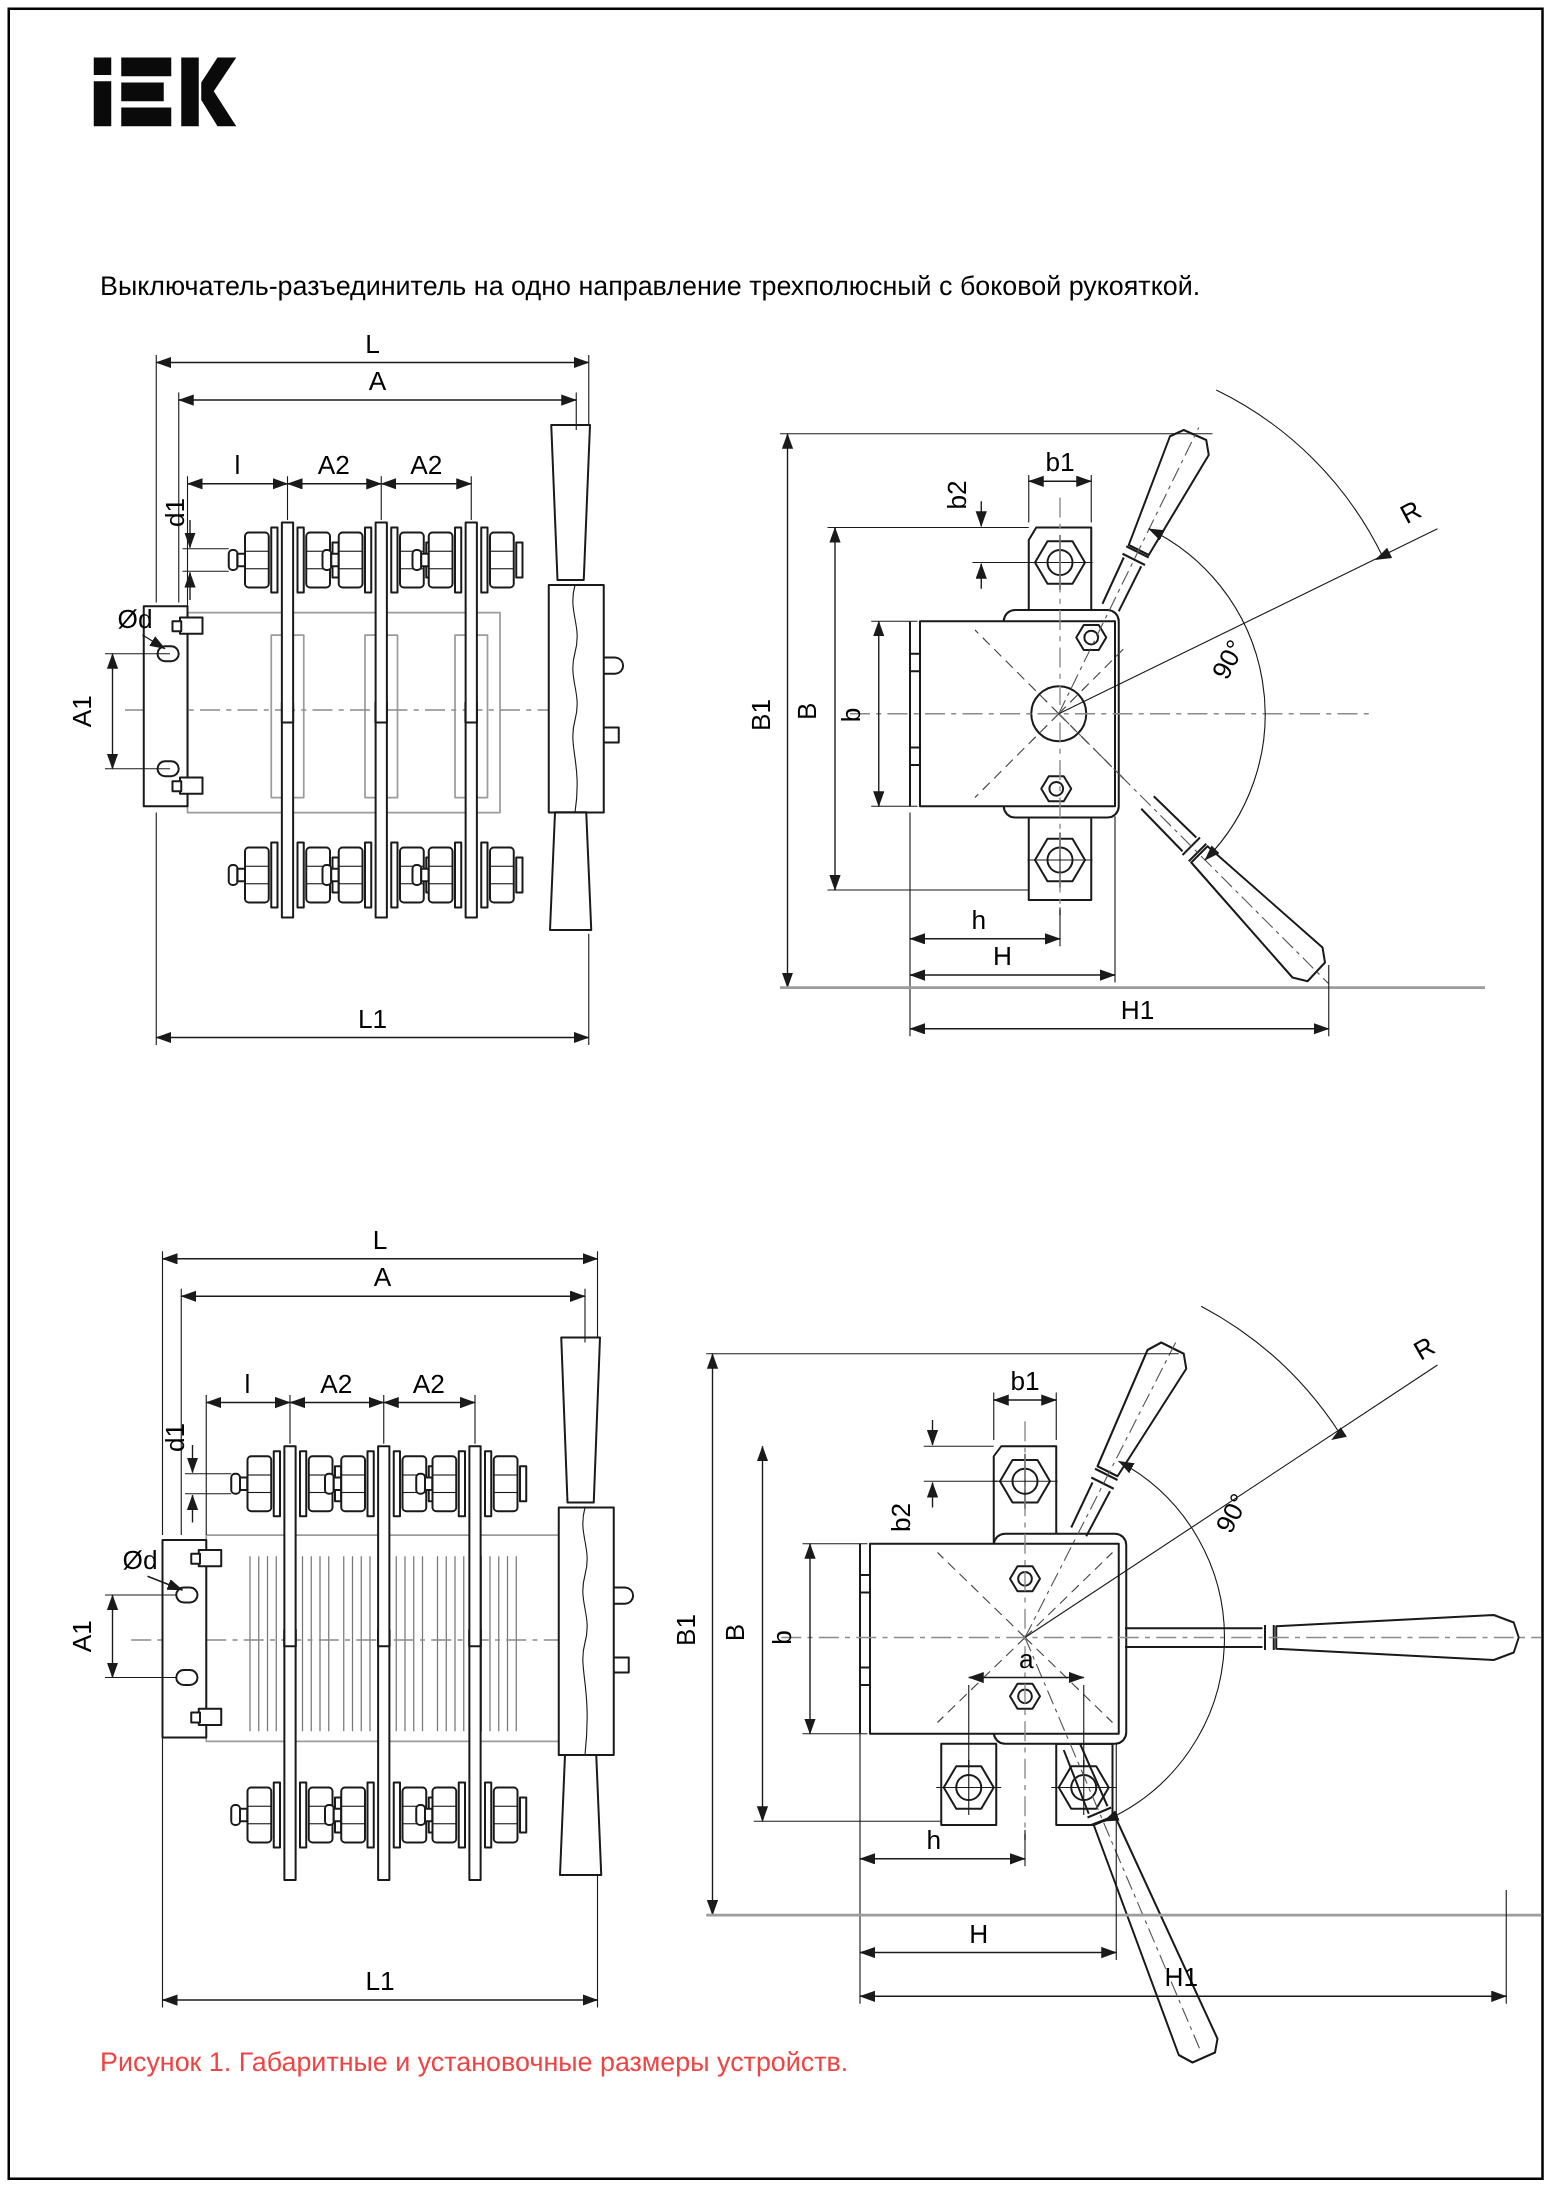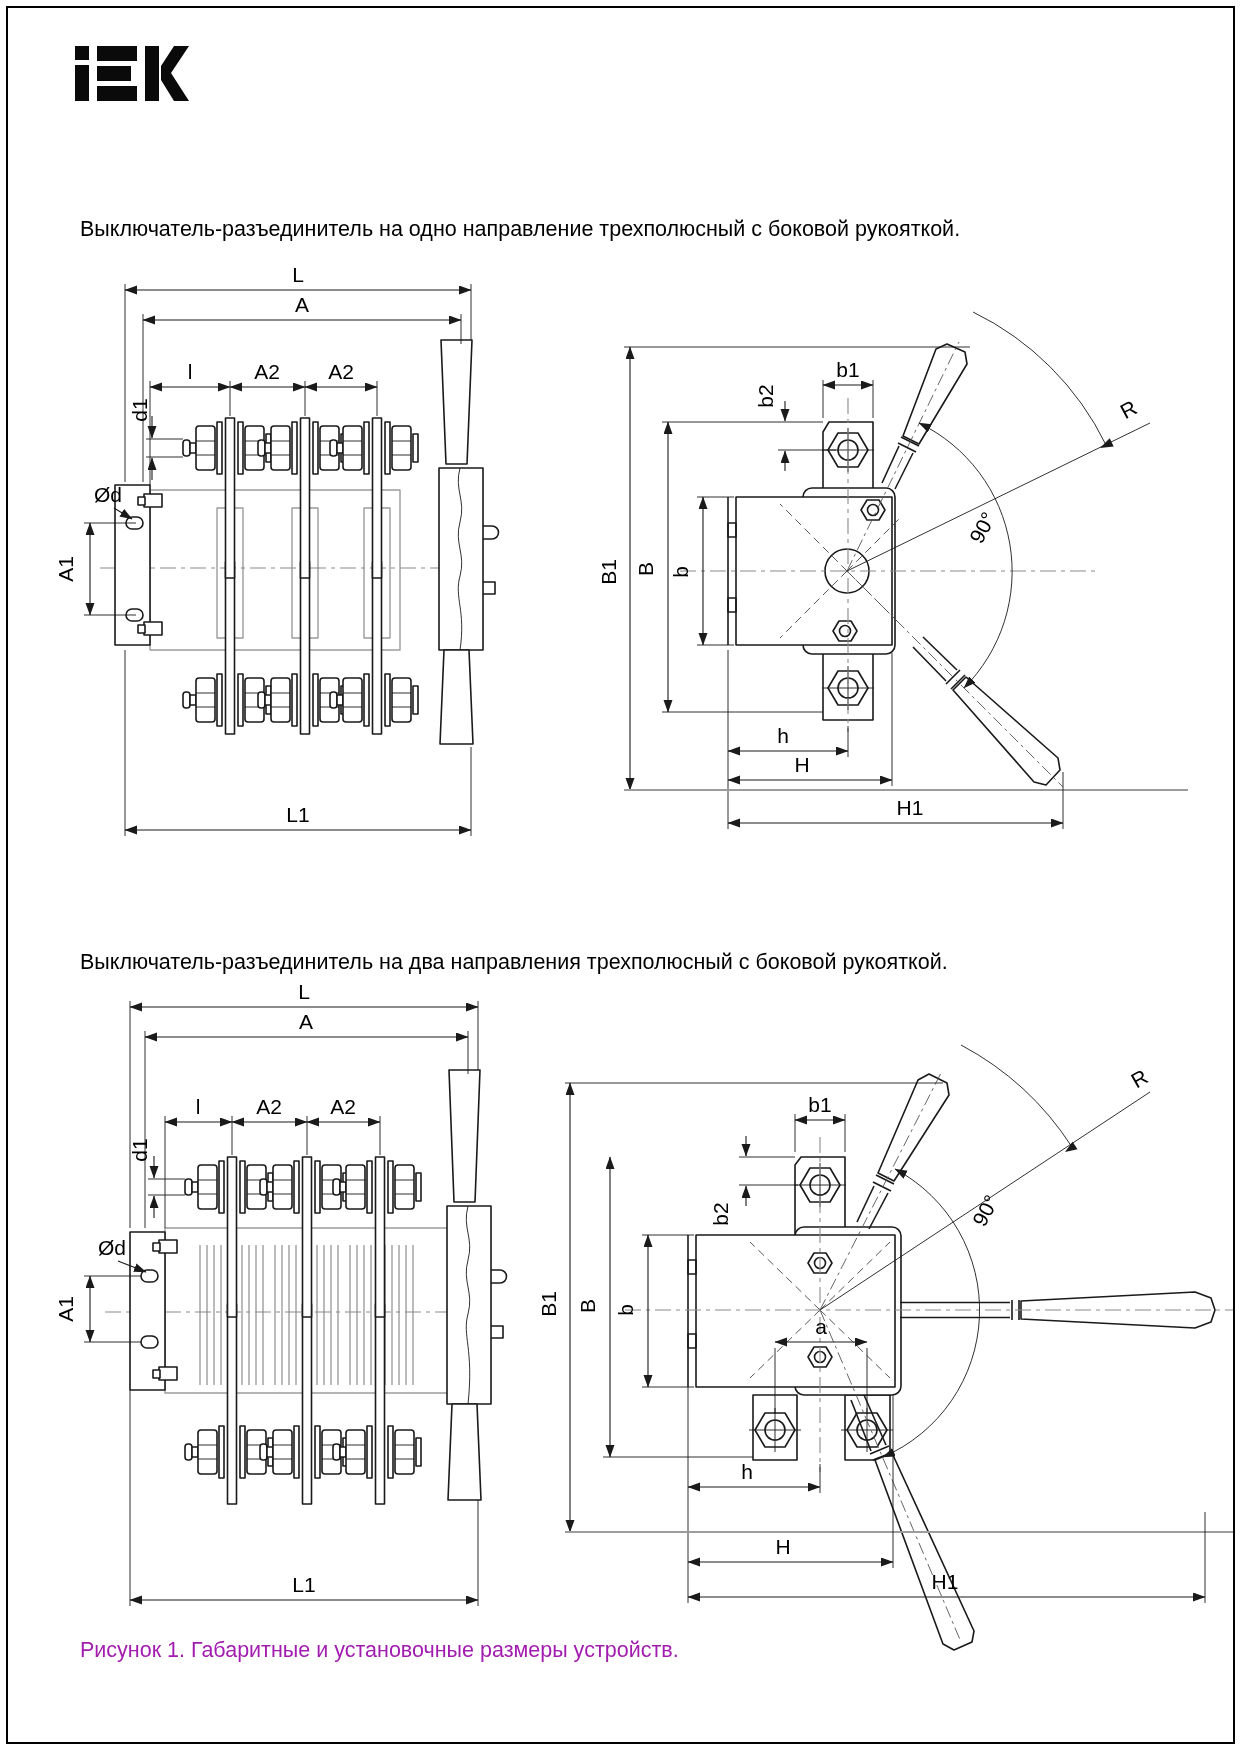--- a/index.html
+++ b/index.html
@@ -1,20 +1,20 @@
 <!DOCTYPE html>
 <html><head>
 <meta charset="utf-8">
 <style>
   html,body{margin:0;padding:0;background:#fff;}
   .page{position:relative;width:1241px;height:1750px;background:#fff;overflow:hidden;
         font-family:"Liberation Sans", sans-serif;}
   .frame{position:absolute;left:6px;top:6px;right:6px;bottom:6px;border:2.5px solid #000;}
   .title{position:absolute;left:80px;width:1110px;font-size:21.5px;color:#000;margin-top:20px;}
-  .caption{position:absolute;left:80px;top:1638px;width:900px;font-size:21.5px;color:#a21caf;}
+  .caption{position:absolute;left:80px;top:1638px;width:900px;font-size:21.5px;color:#ef4444;}
   svg{position:absolute;overflow:visible;}
   svg *{stroke-linejoin:round;}
   .pt{stroke:#1a1a1a;stroke-width:1.6;fill:none;}
   .ptf{stroke:#1a1a1a;stroke-width:1.6;fill:#fff;}
   .gray{stroke:#9c9c9c;stroke-width:1.4;fill:none;}
   .thin{stroke:#1a1a1a;stroke-width:0.9;fill:none;}
   .dim{stroke:#1a1a1a;stroke-width:1.1;fill:none;}
   .ext{stroke:#1a1a1a;stroke-width:0.9;fill:none;}
   .cl{stroke:#8a8a8a;stroke-width:1.1;fill:none;stroke-dasharray:16 5 4 5;}
   .clt{stroke:#555;stroke-width:0.9;fill:none;stroke-dasharray:12 4 3 4;}
@@ -78,21 +78,20 @@
       <rect x="0" y="23" width="14" height="36"></rect>
       <rect x="22" y="4" width="40" height="15"></rect>
       <rect x="22" y="24" width="34" height="15"></rect>
       <rect x="22" y="44" width="40" height="15"></rect>
       <rect x="70" y="4" width="14" height="55"></rect>
       <polygon points="86,24 99,4 114,4 96,31 114,59 99,59 86,38"></polygon>
     </g>
   </svg>
 
   <div class="title" style="top:197px;">Выключатель-разъединитель на одно направление трехполюсный с боковой рукояткой.</div>
-  <div class="title" style="top:930px;">Выключатель-разъединитель на два направления трехполюсный с боковой рукояткой.</div>
 
   <svg style="left:40px;top:232px;" width="440" height="625" viewBox="0 0 440 625">
 
     <rect x="110" y="258" width="250" height="160" class="gray"></rect>
     <rect x="177" y="276" width="26" height="130" class="gray"></rect>
     <rect x="252" y="276" width="26" height="130" class="gray"></rect>
     <rect x="324" y="276" width="26" height="130" class="gray"></rect>
     <line x1="60" y1="336" x2="435" y2="336" class="cl"></line>
 
     <rect x="185.5" y="330" width="9" height="172" class="ptf"></rect>

